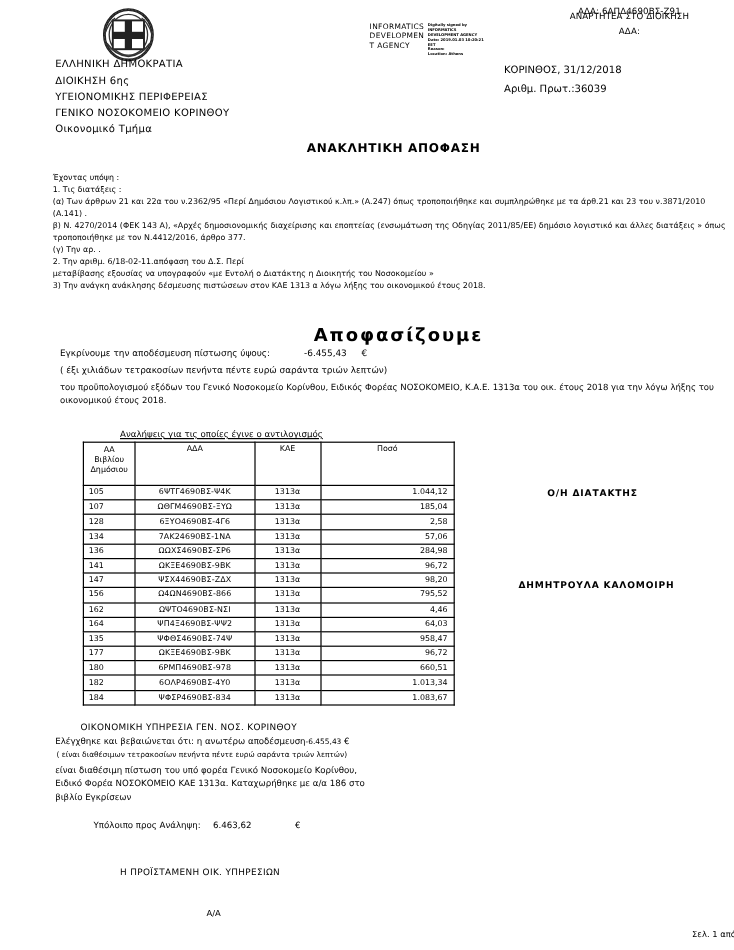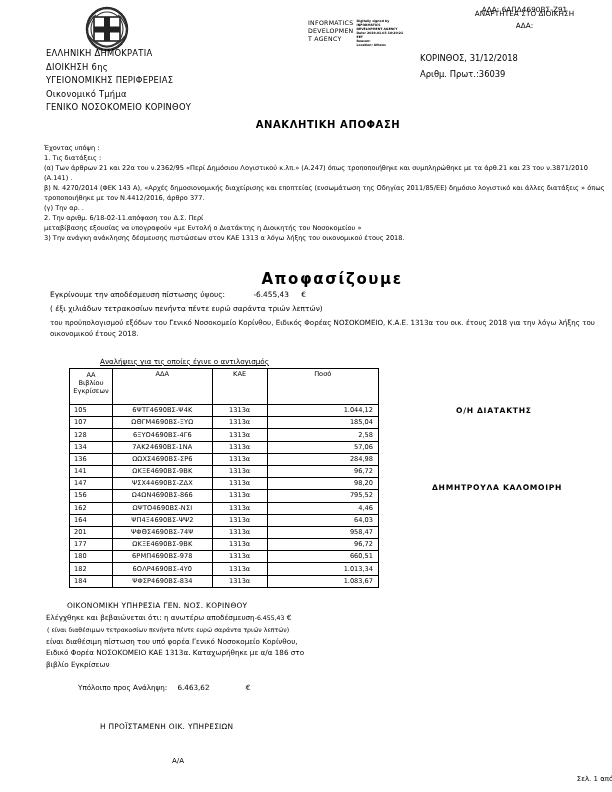--- a/index.html
+++ b/index.html
@@ -344,22 +344,22 @@
       <path d="M3 23 q4 -11 9 -14" fill="none" stroke="#333" stroke-width="1.2"></path>
       <path d="M43 23 q-4 -11 -9 -14" fill="none" stroke="#333" stroke-width="1.2"></path>
       <path d="M5 30 q7 10 18 11 11 -1 18 -11" fill="none" stroke="#333" stroke-width="1.5"></path>
     </svg>
   </div>
 
   <div class="org-block">
     <div>ΕΛΛΗΝΙΚΗ ΔΗΜΟΚΡΑΤΙΑ</div>
     <div>ΔΙΟΙΚΗΣΗ 6ης</div>
     <div>ΥΓΕΙΟΝΟΜΙΚΗΣ ΠΕΡΙΦΕΡΕΙΑΣ</div>
+    <div>ΓΕΝΙΚΟ ΝΟΣΟΚΟΜΕΙΟ ΚΟΡΙΝΘΟΥ</div>
     <div>Οικονομικό Τμήμα</div>
-    <div>ΓΕΝΙΚΟ ΝΟΣΟΚΟΜΕΙΟ ΚΟΡΙΝΘΟΥ</div>
   </div>
 
   <div class="idika-stamp">
     <div class="idika-text">
       <div>INFORMATICS</div>
       <div>DEVELOPMEN</div>
       <div>T AGENCY</div>
     </div>
     <div class="idika-meta">
       <div>Digitally signed by</div>
@@ -409,21 +409,21 @@
       <col class="c1">
         <col class="c2">
         <col class="c3">
         <col class="c4">
     </colgroup>
     <thead>
       <tr>
         <th class="col-aa">
           <div>ΑΑ</div>
           <div>Βιβλίου</div>
-          <div>Εγκρίσεων</div>
+          <div>Δημόσιου</div>
         </th>
         <th>ΑΔΑ</th>
         <th>ΚΑΕ</th>
         <th>Ποσό</th>
       </tr>
     </thead>
     <tbody id="analiseis-body">
         <tr>
           <td class="c-aa">105</td>
           <td class="c-ada">6ΨΤΓ4690ΒΣ-Ψ4Κ</td>
@@ -478,21 +478,21 @@
           <td class="c-kae">1313α</td>
           <td class="c-poso">4,46</td>
         </tr>
         <tr>
           <td class="c-aa">164</td>
           <td class="c-ada">ΨΠ4Ξ4690ΒΣ-ΨΨ2</td>
           <td class="c-kae">1313α</td>
           <td class="c-poso">64,03</td>
         </tr>
         <tr>
-          <td class="c-aa">201</td>
+          <td class="c-aa">135</td>
           <td class="c-ada">ΨΦΘΣ4690ΒΣ-74Ψ</td>
           <td class="c-kae">1313α</td>
           <td class="c-poso">958,47</td>
         </tr>
         <tr>
           <td class="c-aa">177</td>
           <td class="c-ada">ΩΚΞΕ4690ΒΣ-9ΒΚ</td>
           <td class="c-kae">1313α</td>
           <td class="c-poso">96,72</td>
         </tr>

